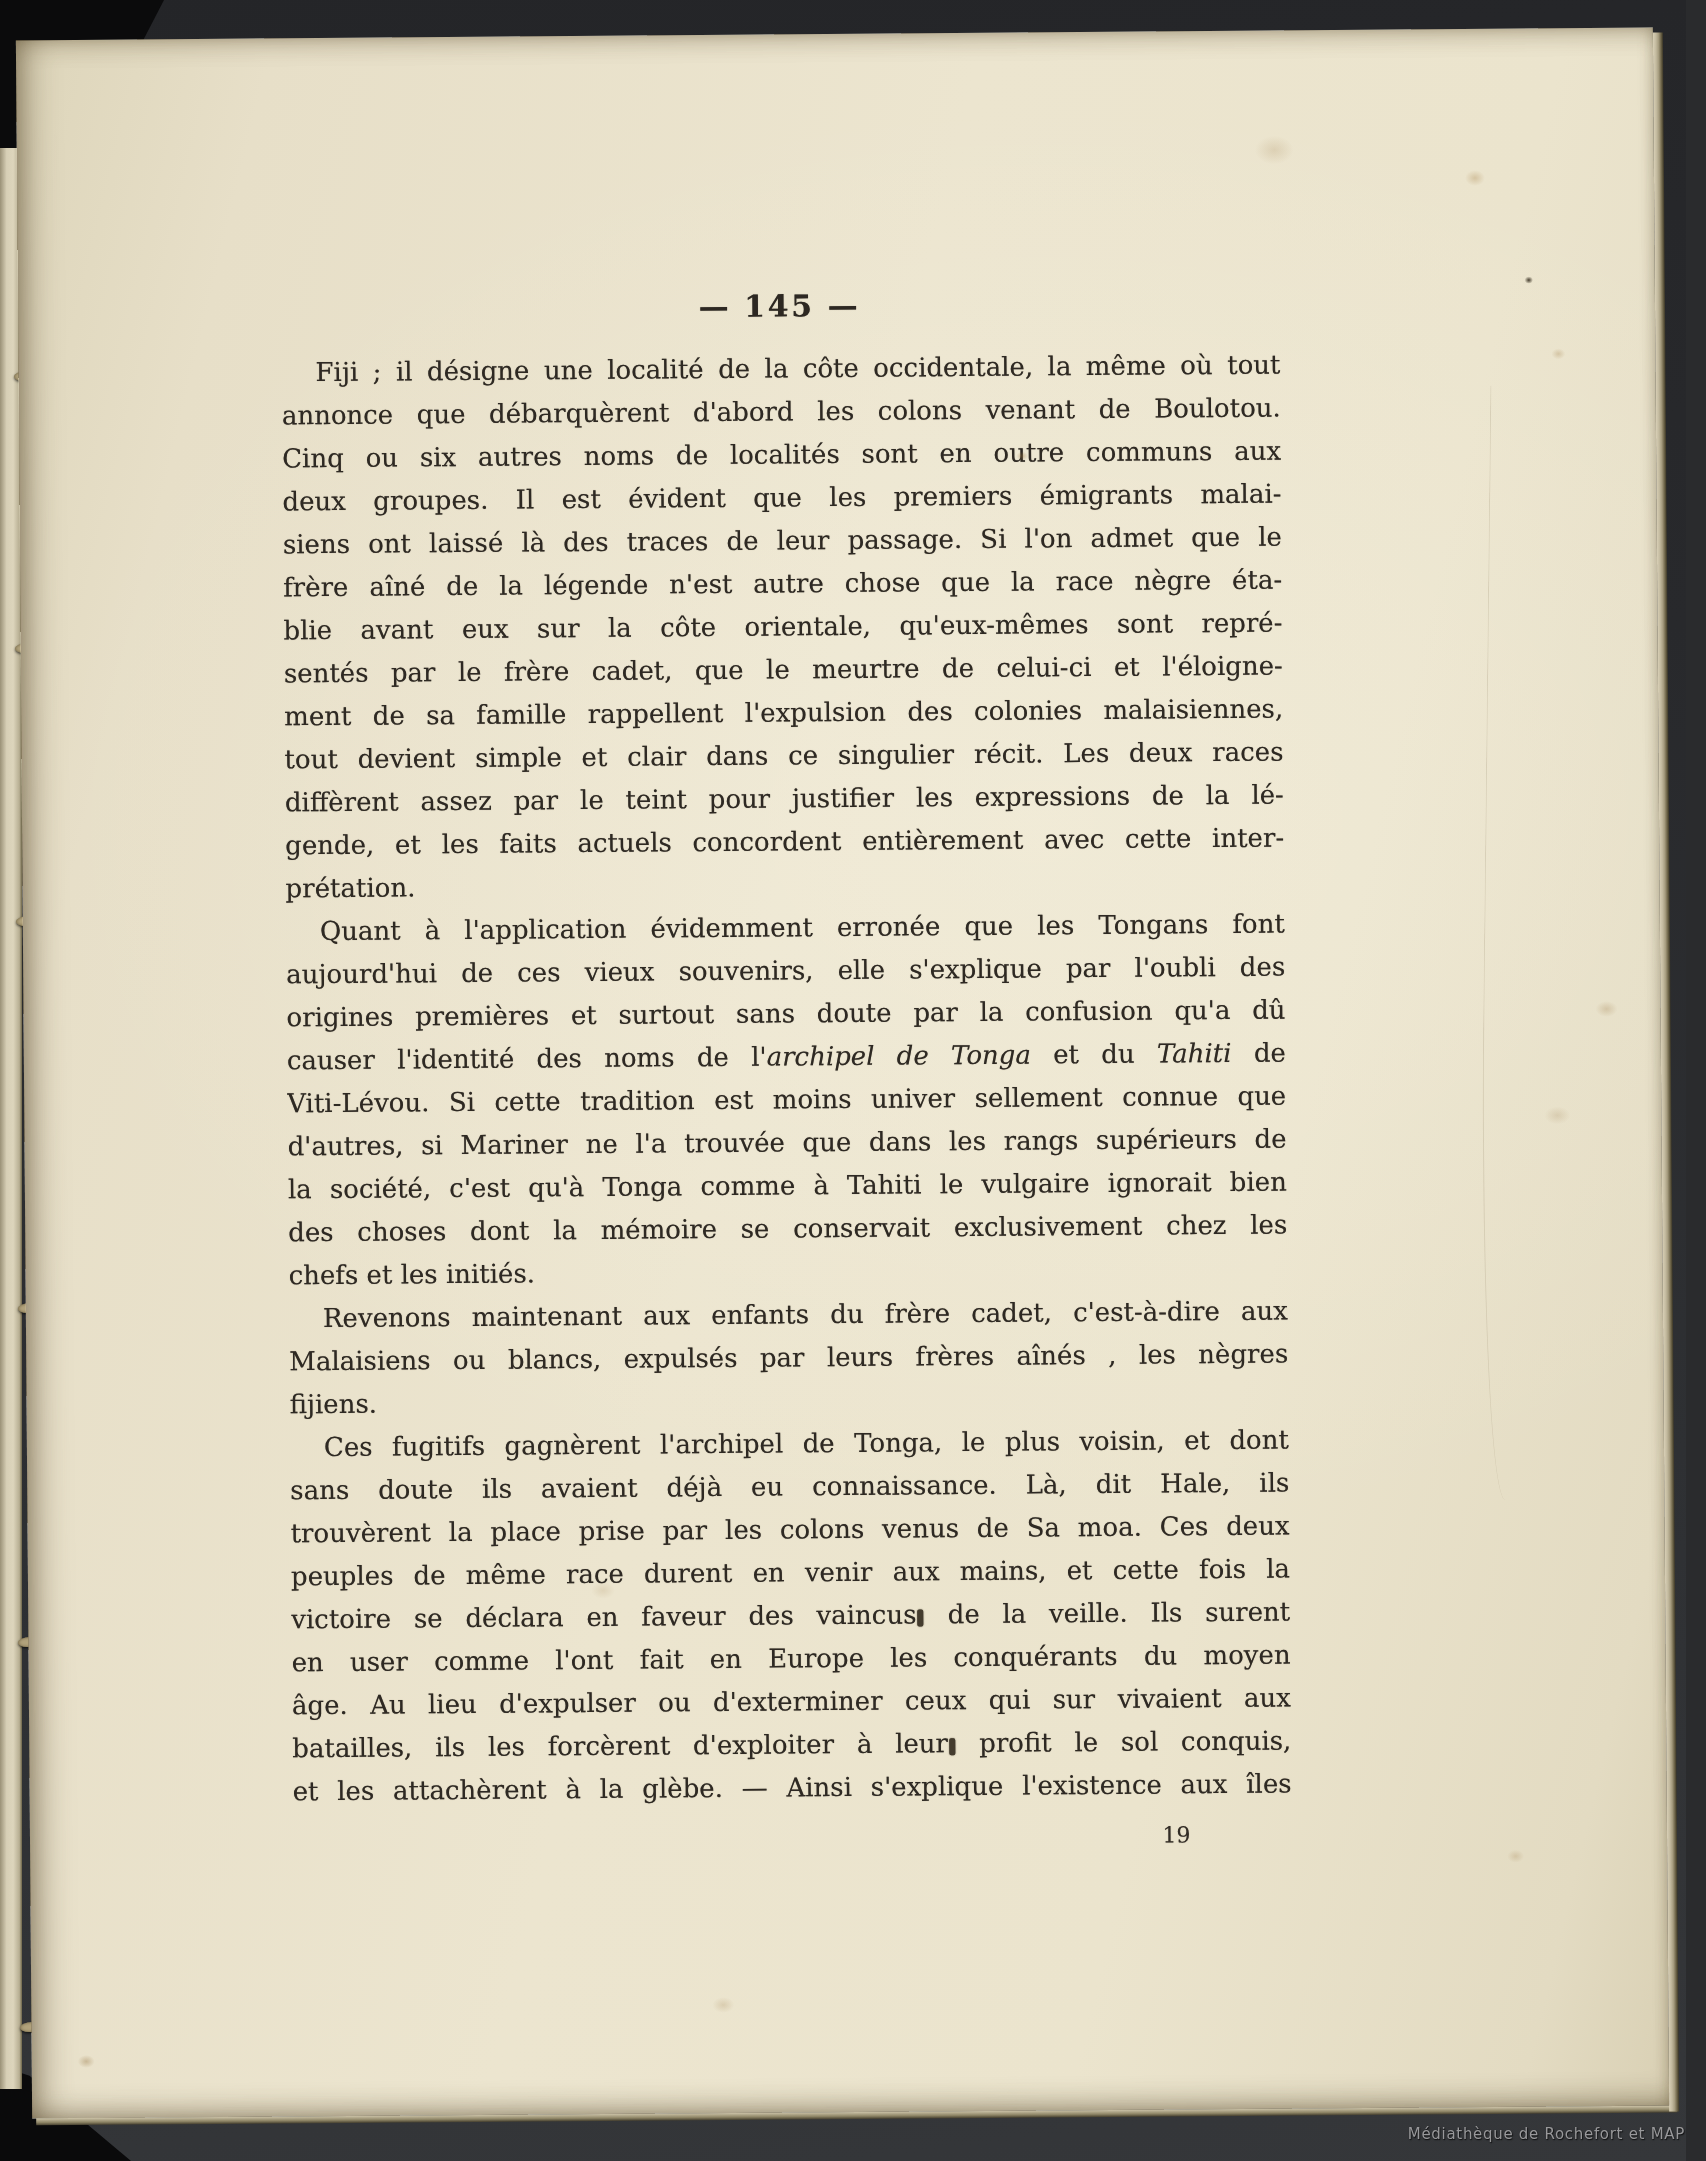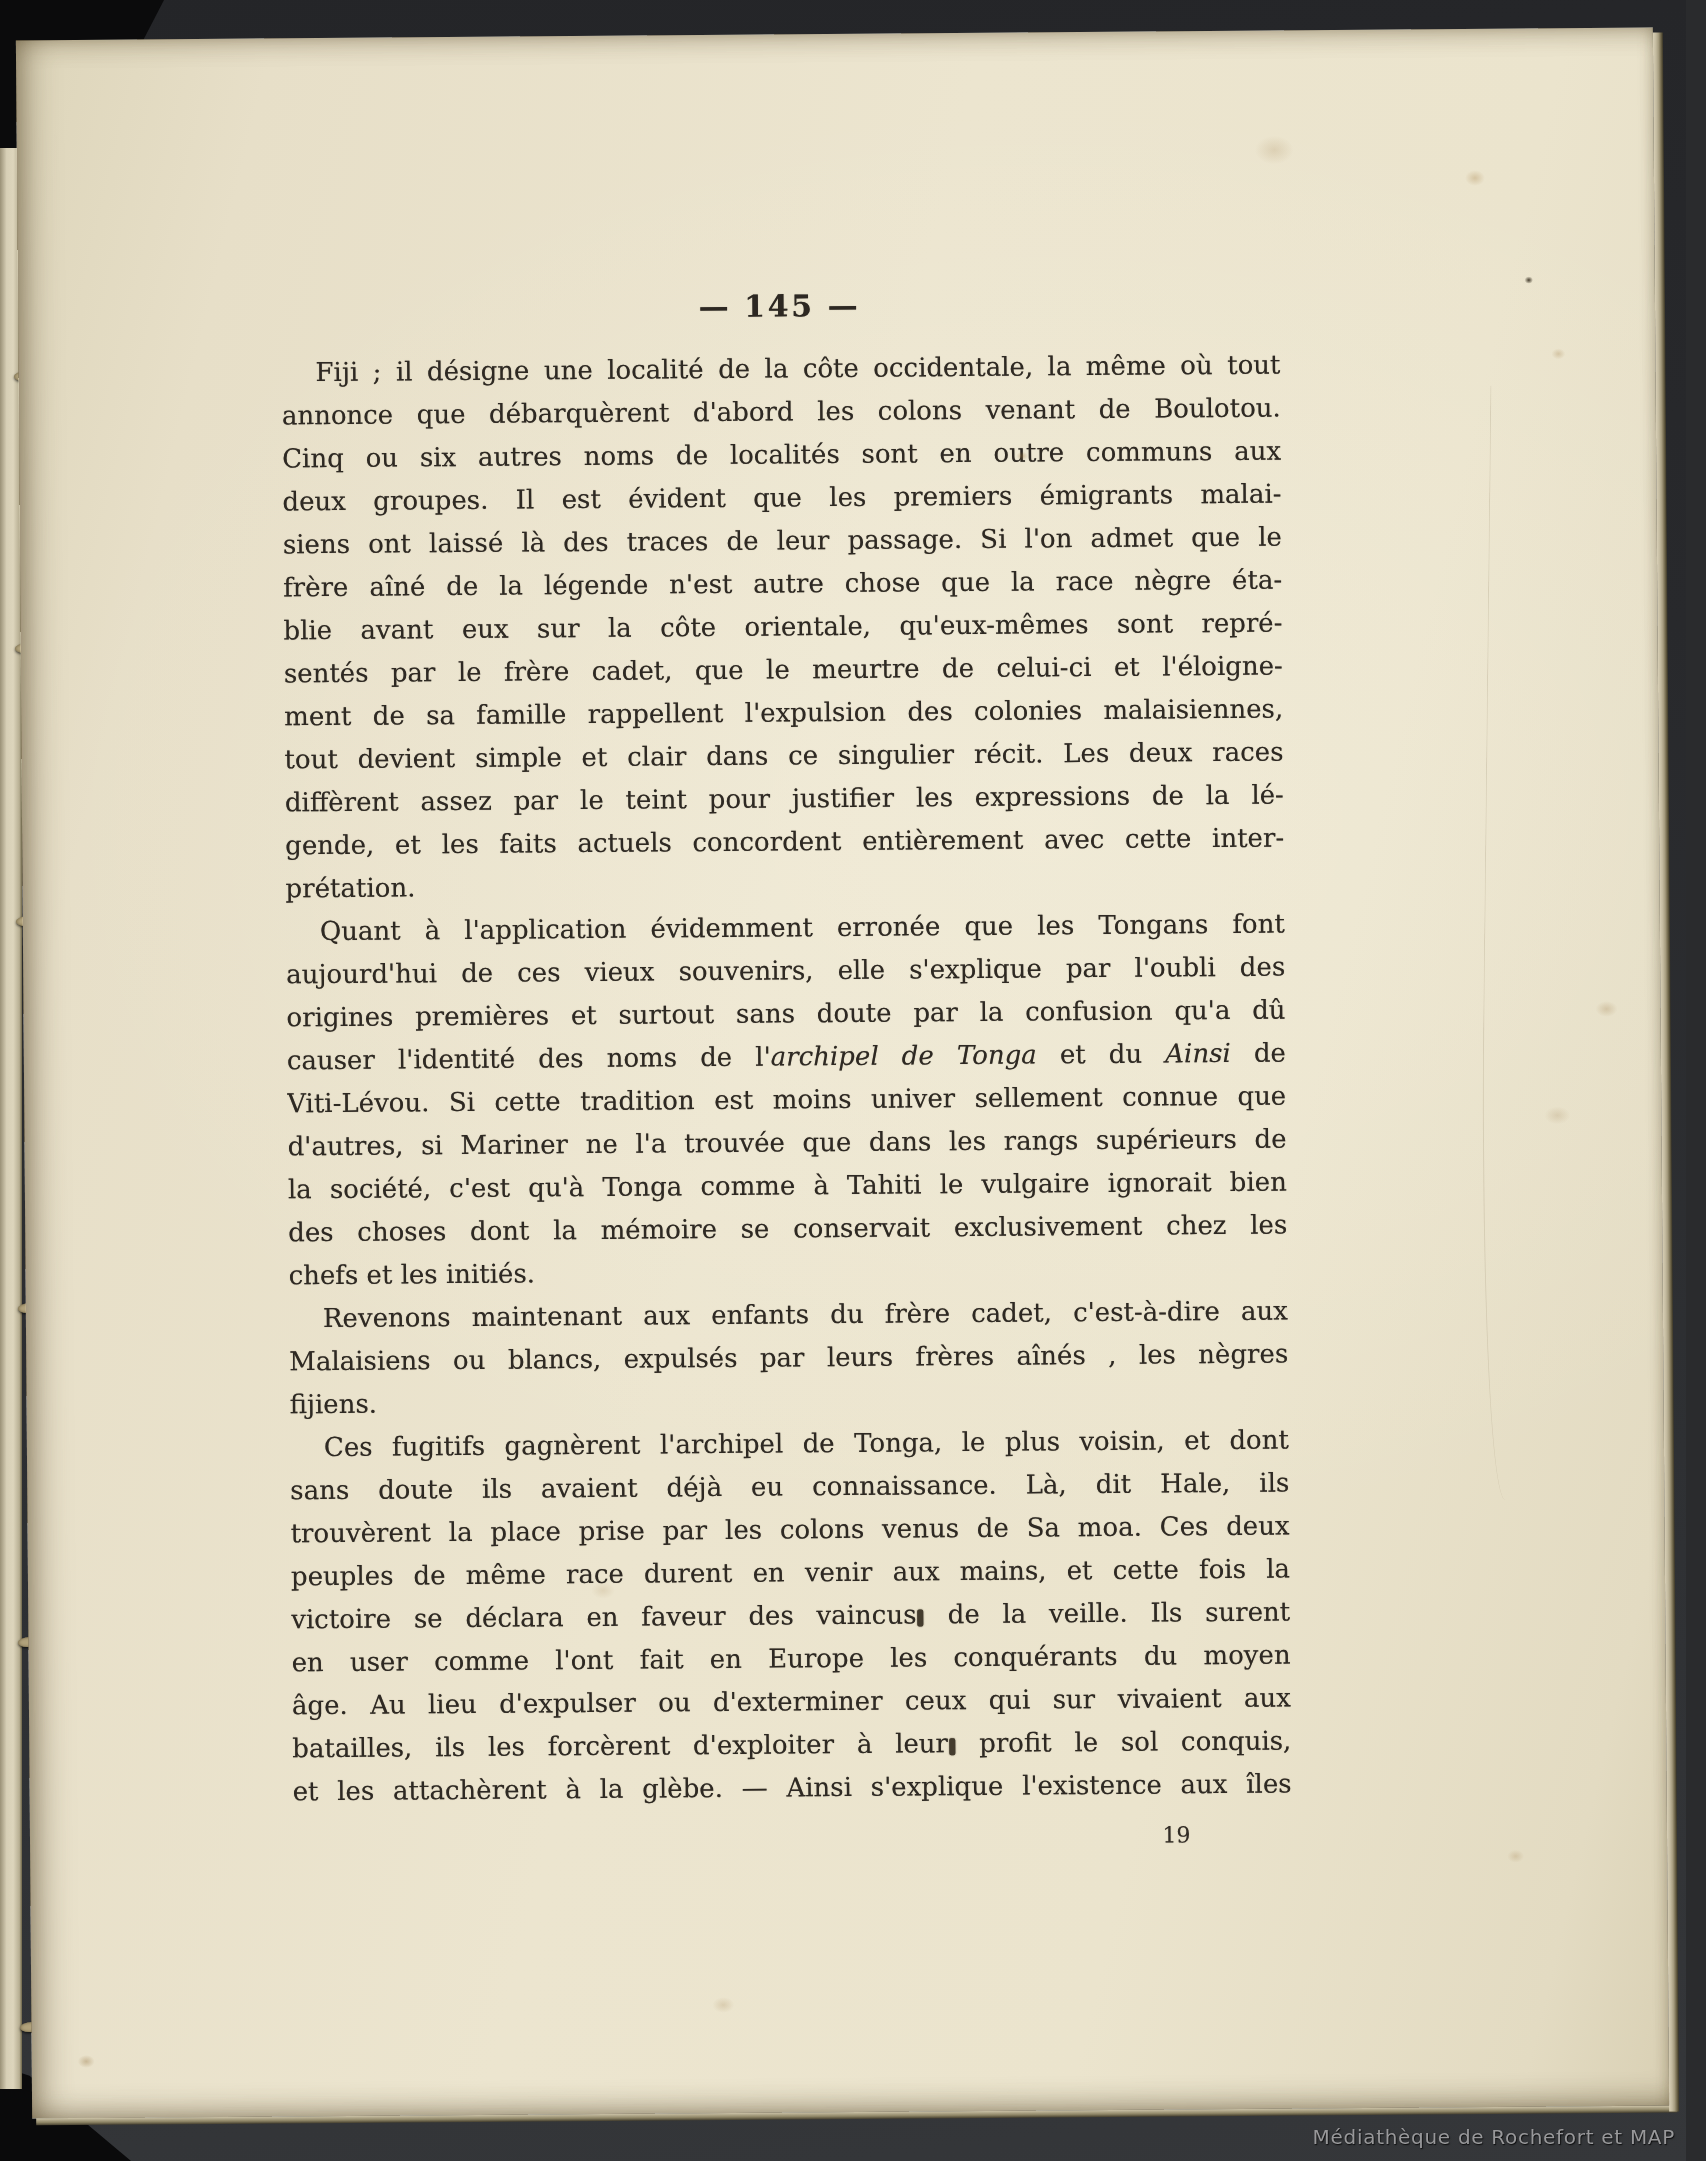--- a/index.html
+++ b/index.html
@@ -45,22 +45,22 @@
   .line.last{text-align-last:left;}
   .line.indent{padding-left:34px;}
   .it{font-style:italic;}
   .blot{display:inline-block;width:5.9px;height:17.7px;background:#443c2e;border-radius:2px;
     vertical-align:-3.3px;box-shadow:0 0 1.3px #443c2e;margin:0 1.3px;}
   .signature{position:absolute;left:1048px;top:1793px;width:197px;text-align:center;
     font-size:22px;line-height:1;color:#322c25;text-shadow:0 0 0.7px rgba(50,44,37,0.5);}
   .spot{position:absolute;border-radius:50%;pointer-events:none;}
   .curve-crease{position:absolute;left:1461px;top:357px;width:59px;height:1114px;
     border-left:1.3px solid rgba(110,95,65,0.16);border-radius:0 0 0 46%;transform:rotate(1.1deg);}
-  .watermark{position:absolute;right:11px;top:2125px;
-    font-family:"DejaVu Sans",sans-serif;font-size:20px;color:#98989a;letter-spacing:0.7px;
+  .watermark{position:absolute;right:1px;top:2125px;
+    font-family:"DejaVu Sans",sans-serif;font-size:15px;color:#98989a;letter-spacing:0.7px;
     text-shadow:0.7px 0.7px 1.3px rgba(0,0,0,0.85);}
 </style>
 </head>
 <body>
 
 <div class="scene">
 
   <div class="corner-tl"></div>
   <div class="corner-bl"></div>
 
@@ -92,21 +92,21 @@
         <div class="line">diffèrent assez par le teint pour justifier les expressions de la lé-</div>
         <div class="line">gende, et les faits actuels concordent entièrement avec cette inter-</div>
         <div class="line last">prétation.</div>
       </div>
 
       <div>
         <div class="line indent">Quant à l'application évidemment erronée que les Tongans font</div>
         <div class="line">aujourd'hui de ces vieux souvenirs, elle s'explique par l'oubli des</div>
         <div class="line">origines premières et surtout sans doute par la confusion qu'a dû</div>
         <div class="line">
-          <span>causer l'identité des noms de l'</span><span class="it">archipel de Tonga</span><span> et du </span><span class="it">Ainsi</span><span> de</span>
+          <span>causer l'identité des noms de l'</span><span class="it">archipel de Tonga</span><span> et du </span><span class="it">Tahiti</span><span> de</span>
         </div>
         <div class="line">Viti-Lévou. Si cette tradition est moins univer sellement connue que</div>
         <div class="line">d'autres, si Mariner ne l'a trouvée que dans les rangs supérieurs de</div>
         <div class="line">la société, c'est qu'à Tonga comme à Tahiti le vulgaire ignorait bien</div>
         <div class="line">des choses dont la mémoire se conservait exclusivement chez les</div>
         <div class="line last">chefs et les initiés.</div>
       </div>
 
       <div>
         <div class="line indent">Revenons maintenant aux enfants du frère cadet, c'est-à-dire aux</div>

